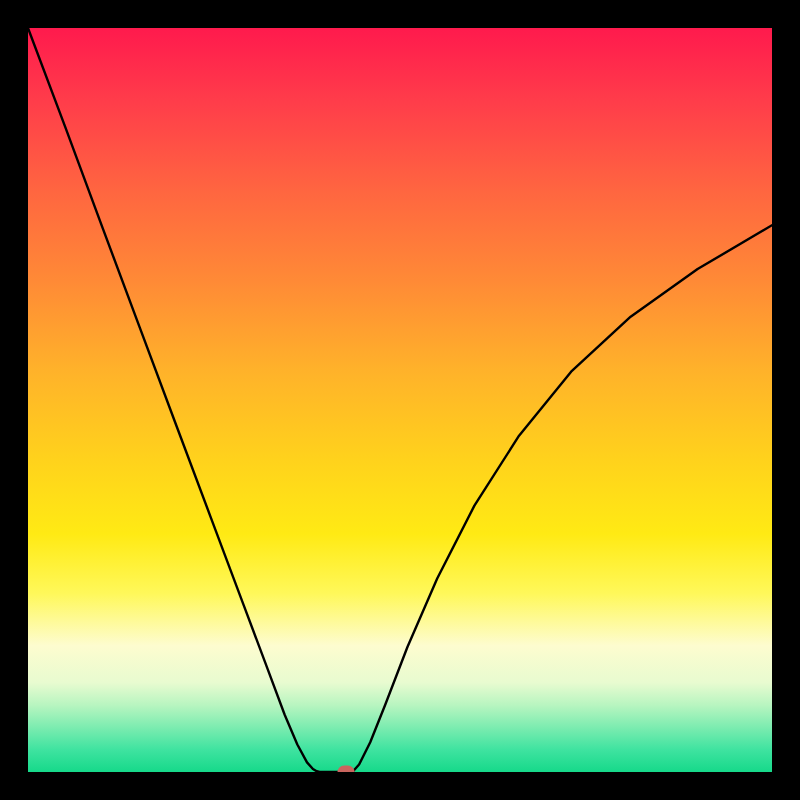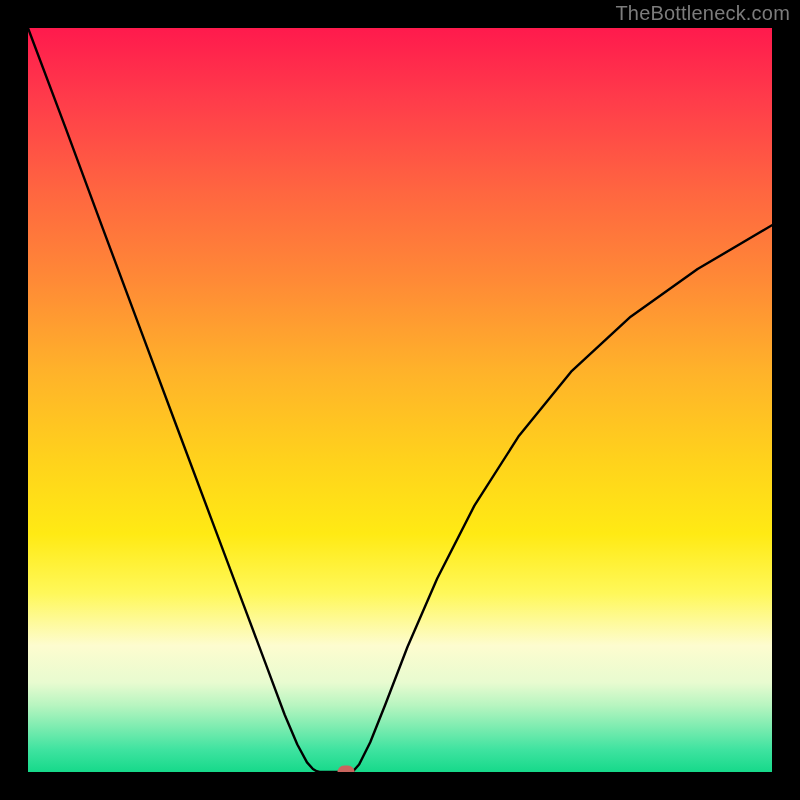--- a/index.html
+++ b/index.html
@@ -70,21 +70,20 @@
     font-weight: 500;
     letter-spacing: 0.2px;
     user-select: none;
   }
 </style>
 </head>
 <body>
 
 <div class="frame">
 
-  <div class="watermark">TheBottleneck.com</div>
 
   <div class="plot">
     <div class="gradient"></div>
 
     <svg class="curve" viewBox="0 0 744 744" preserveAspectRatio="none">
       <path id="curve-path" fill="none" stroke="#000" stroke-width="2.4" stroke-linejoin="round" stroke-linecap="round" d="M0.00 0.00 L37.20 98.95 L74.40 199.39 L111.60 299.09 L148.80 398.78 L182.28 488.06 L215.76 577.34 L238.08 636.86 L256.68 686.71 L269.33 716.47 L279.00 734.33 L284.95 741.02 L288.67 743.26 L291.65 744.00 L291.65 744.00 L297.60 744.00 L305.04 744.00 L312.48 744.00 L319.92 744.00 L324.38 744.00 L324.38 744.00 L331.08 736.56 L342.24 714.24 L357.12 677.04 L379.44 619.01 L409.20 550.56 L446.40 477.65 L491.04 407.71 L543.12 343.73 L602.64 288.67 L669.60 241.06 L744.00 197.16 "></path>
     </svg>
 
     <div id="marker-dot" class="dot" style="left: 318.432px; top: 744px; background: rgb(201, 101, 94);"></div>
   </div>

